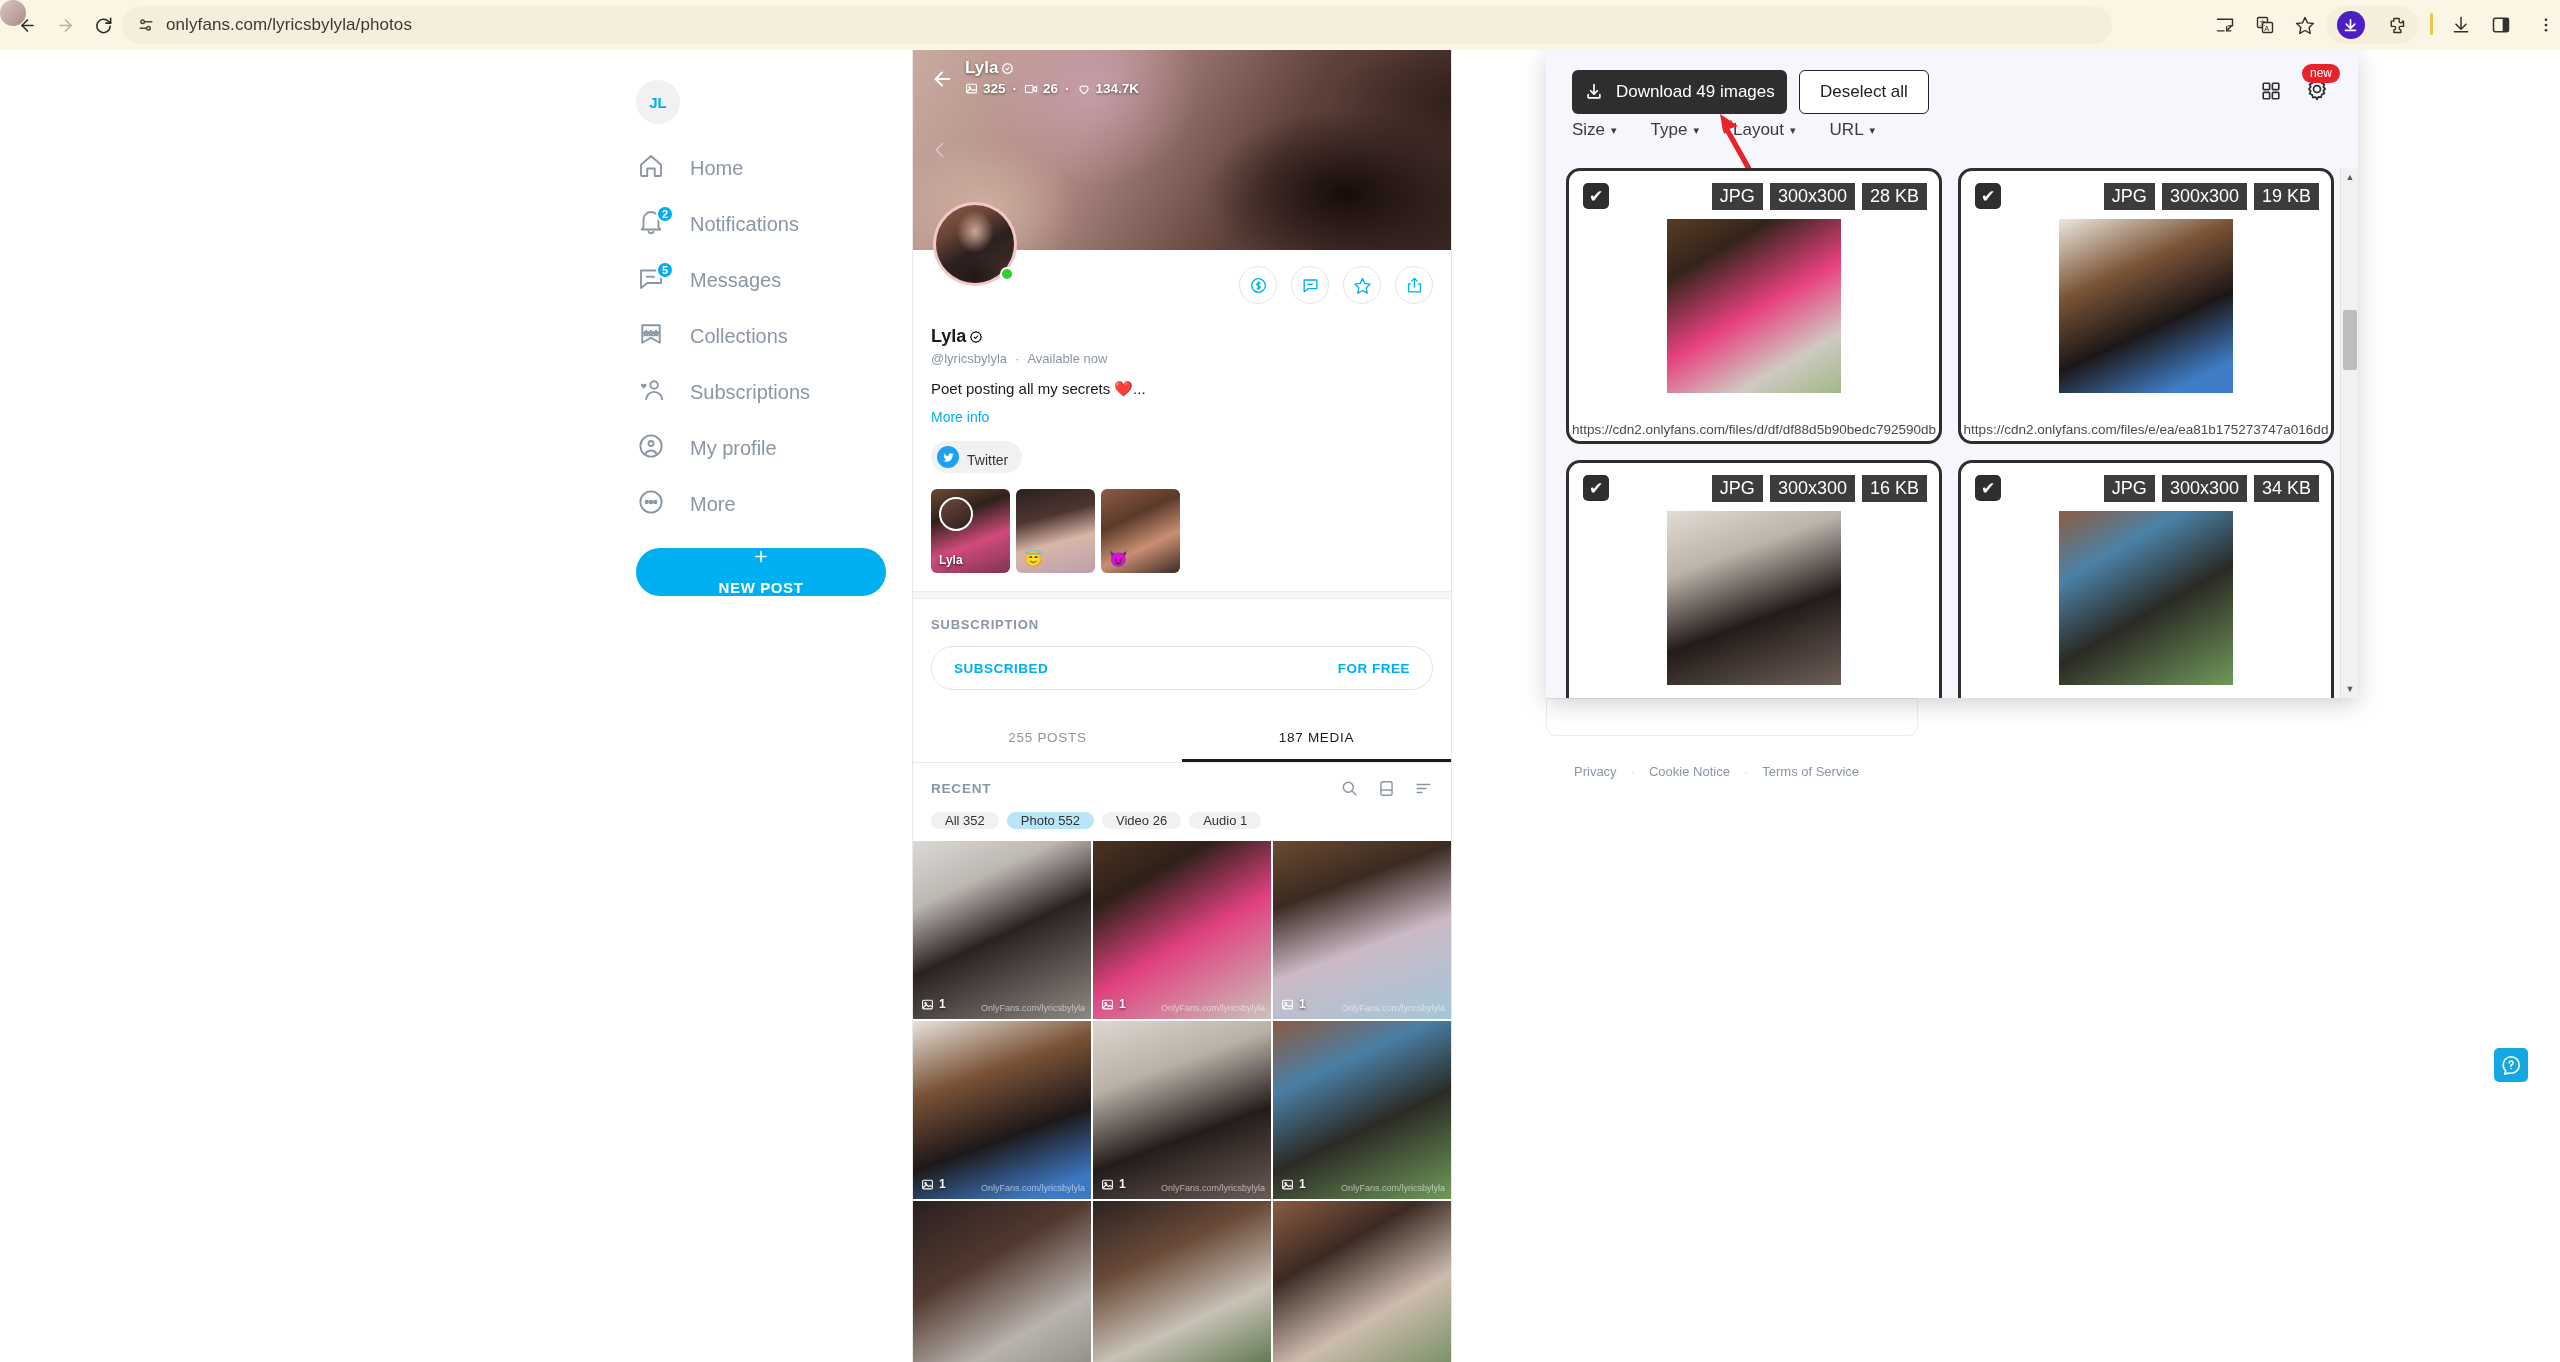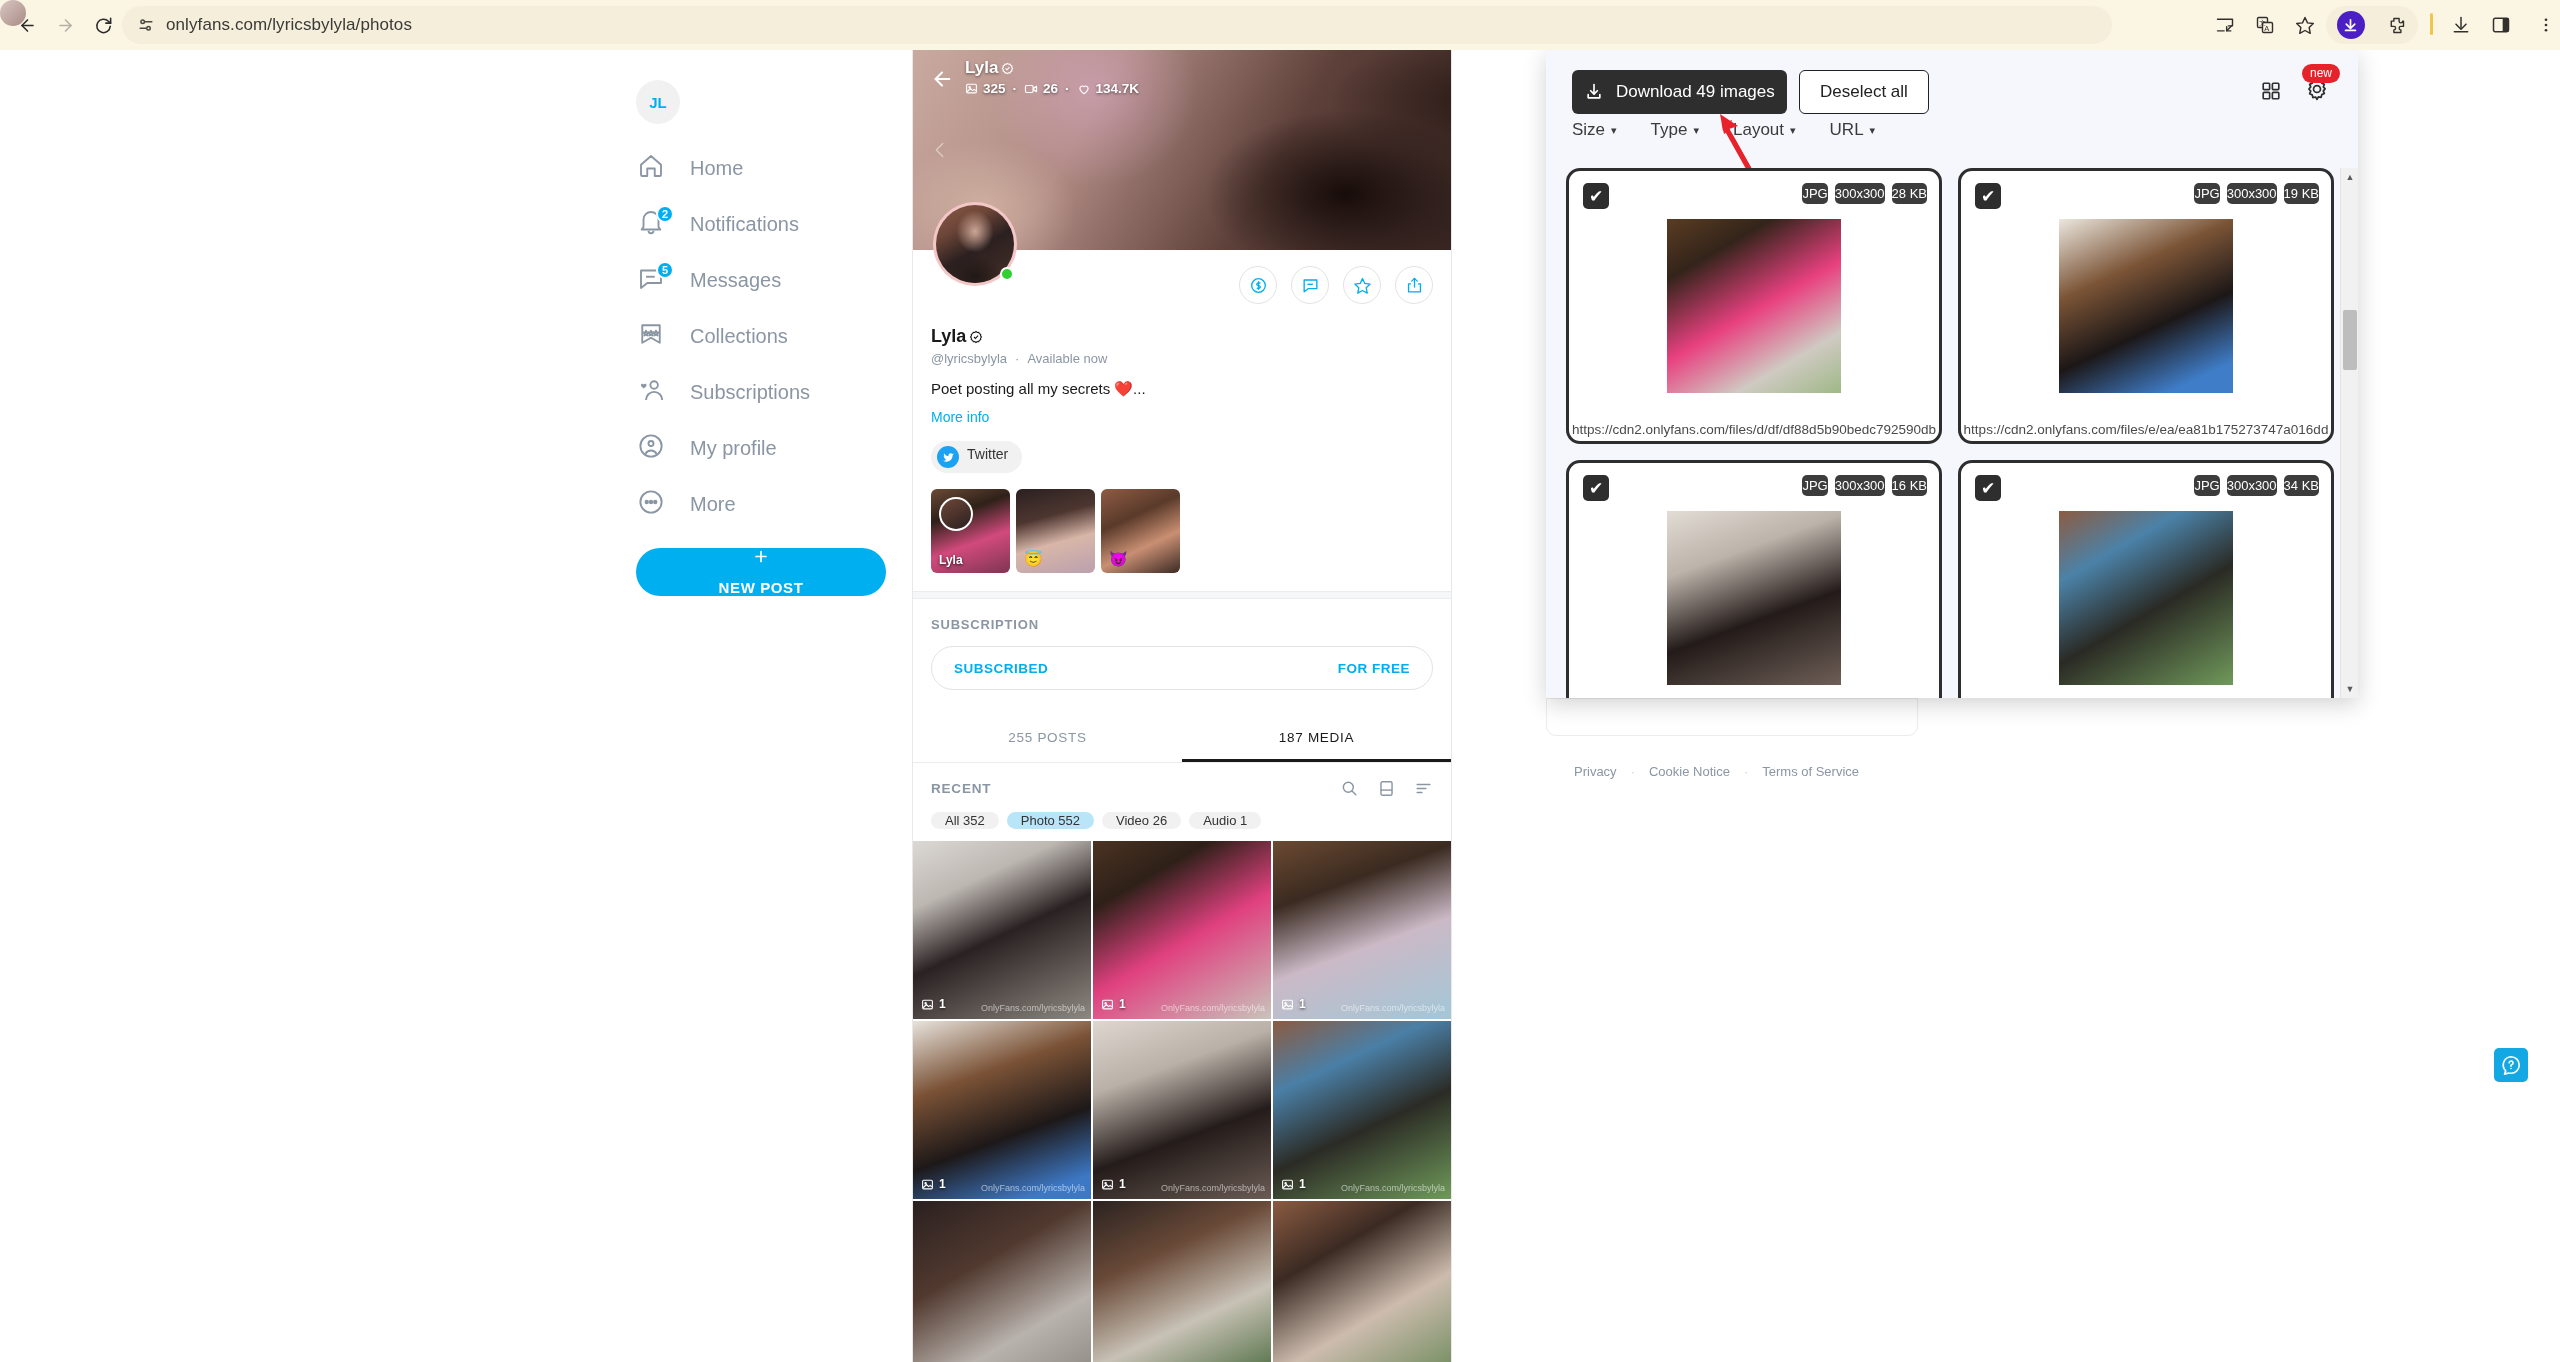--- a/index.html
+++ b/index.html
@@ -151,21 +151,21 @@
   }
   #display-name {
     margin-top: 22px; font-size: 18px; font-weight: 700; color: #1a1a1a;
     display: flex; align-items: center; gap: 3px;
   }
   #handle-row { margin-top: 4px; font-size: 13px; color: #8a96a3; display:flex; gap:8px; align-items:center;}
   #bio-text { margin-top: 14px; font-size: 15px; color: #1a1a1a; }
   #more-info { margin-top: 11px; font-size: 14px; color: #00aff0; cursor: pointer; }
   #social-row { margin-top: 16px; }
   #twitter-chip {
-    display: inline-flex; align-items: flex-start; gap: 8px; background: #f1f1f1;
+    display: inline-flex; align-items: flex-end; gap: 8px; background: #f1f1f1;
     border-radius: 16px; padding: 5px 14px 5px 6px; font-size: 14px; color: #333;
   }
   #twitter-dot { width: 22px; height: 22px; border-radius: 50%; background: #1da1f2;
     display: flex; align-items: center; justify-content: center; color:#fff;}
 
   
   #highlights { display: flex; gap: 6px; padding: 16px 18px 18px 18px; }
   .hl {
     position: relative; width: 79px; height: 84px; border-radius: 6px; overflow: hidden;
   }
@@ -280,21 +280,21 @@
   .img-card {
     background: #fff; border: 3px solid #2e2e2e; border-radius: 14px;
     position: relative; height: 276px; overflow: hidden;
   }
   .card-check {
     position: absolute; left: 14px; top: 12px; width: 26px; height: 26px;
     background: #2e2e2e; border-radius: 5px; color: #fff;
     display: flex; align-items: center; justify-content: center; font-size: 17px; cursor: pointer;
   }
   .card-tags { position: absolute; right: 12px; top: 12px; display: flex; gap: 7px; }
-  .tag { background: #3c3c3c; color: #fff; font-size: 13px; border-radius: 5px; padding: 3px 0; }
+  .tag { background: #3c3c3c; color: #fff; font-size: 18px; border-radius: 0; padding: 3px 8px; }
   .card-thumb {
     position: absolute; left: 50%; top: 48px; transform: translateX(-50%);
     width: 174px; height: 174px; overflow: hidden;
   }
   .card-url {
     position: absolute; left: 0; right: 0; bottom: 4px; text-align: center;
     font-size: 13.5px; color: #4a4a4a; white-space: nowrap; overflow: hidden;
   }
   .t1{background:linear-gradient(150deg,#5a3c22 0%,#33241a 22%,#e8417f 52%,#cfcac2 78%,#9fb887 100%);}
   .t2{background:linear-gradient(155deg,#ece7df 0%,#7b5436 32%,#1c1717 60%,#3f7dc8 88%);}

